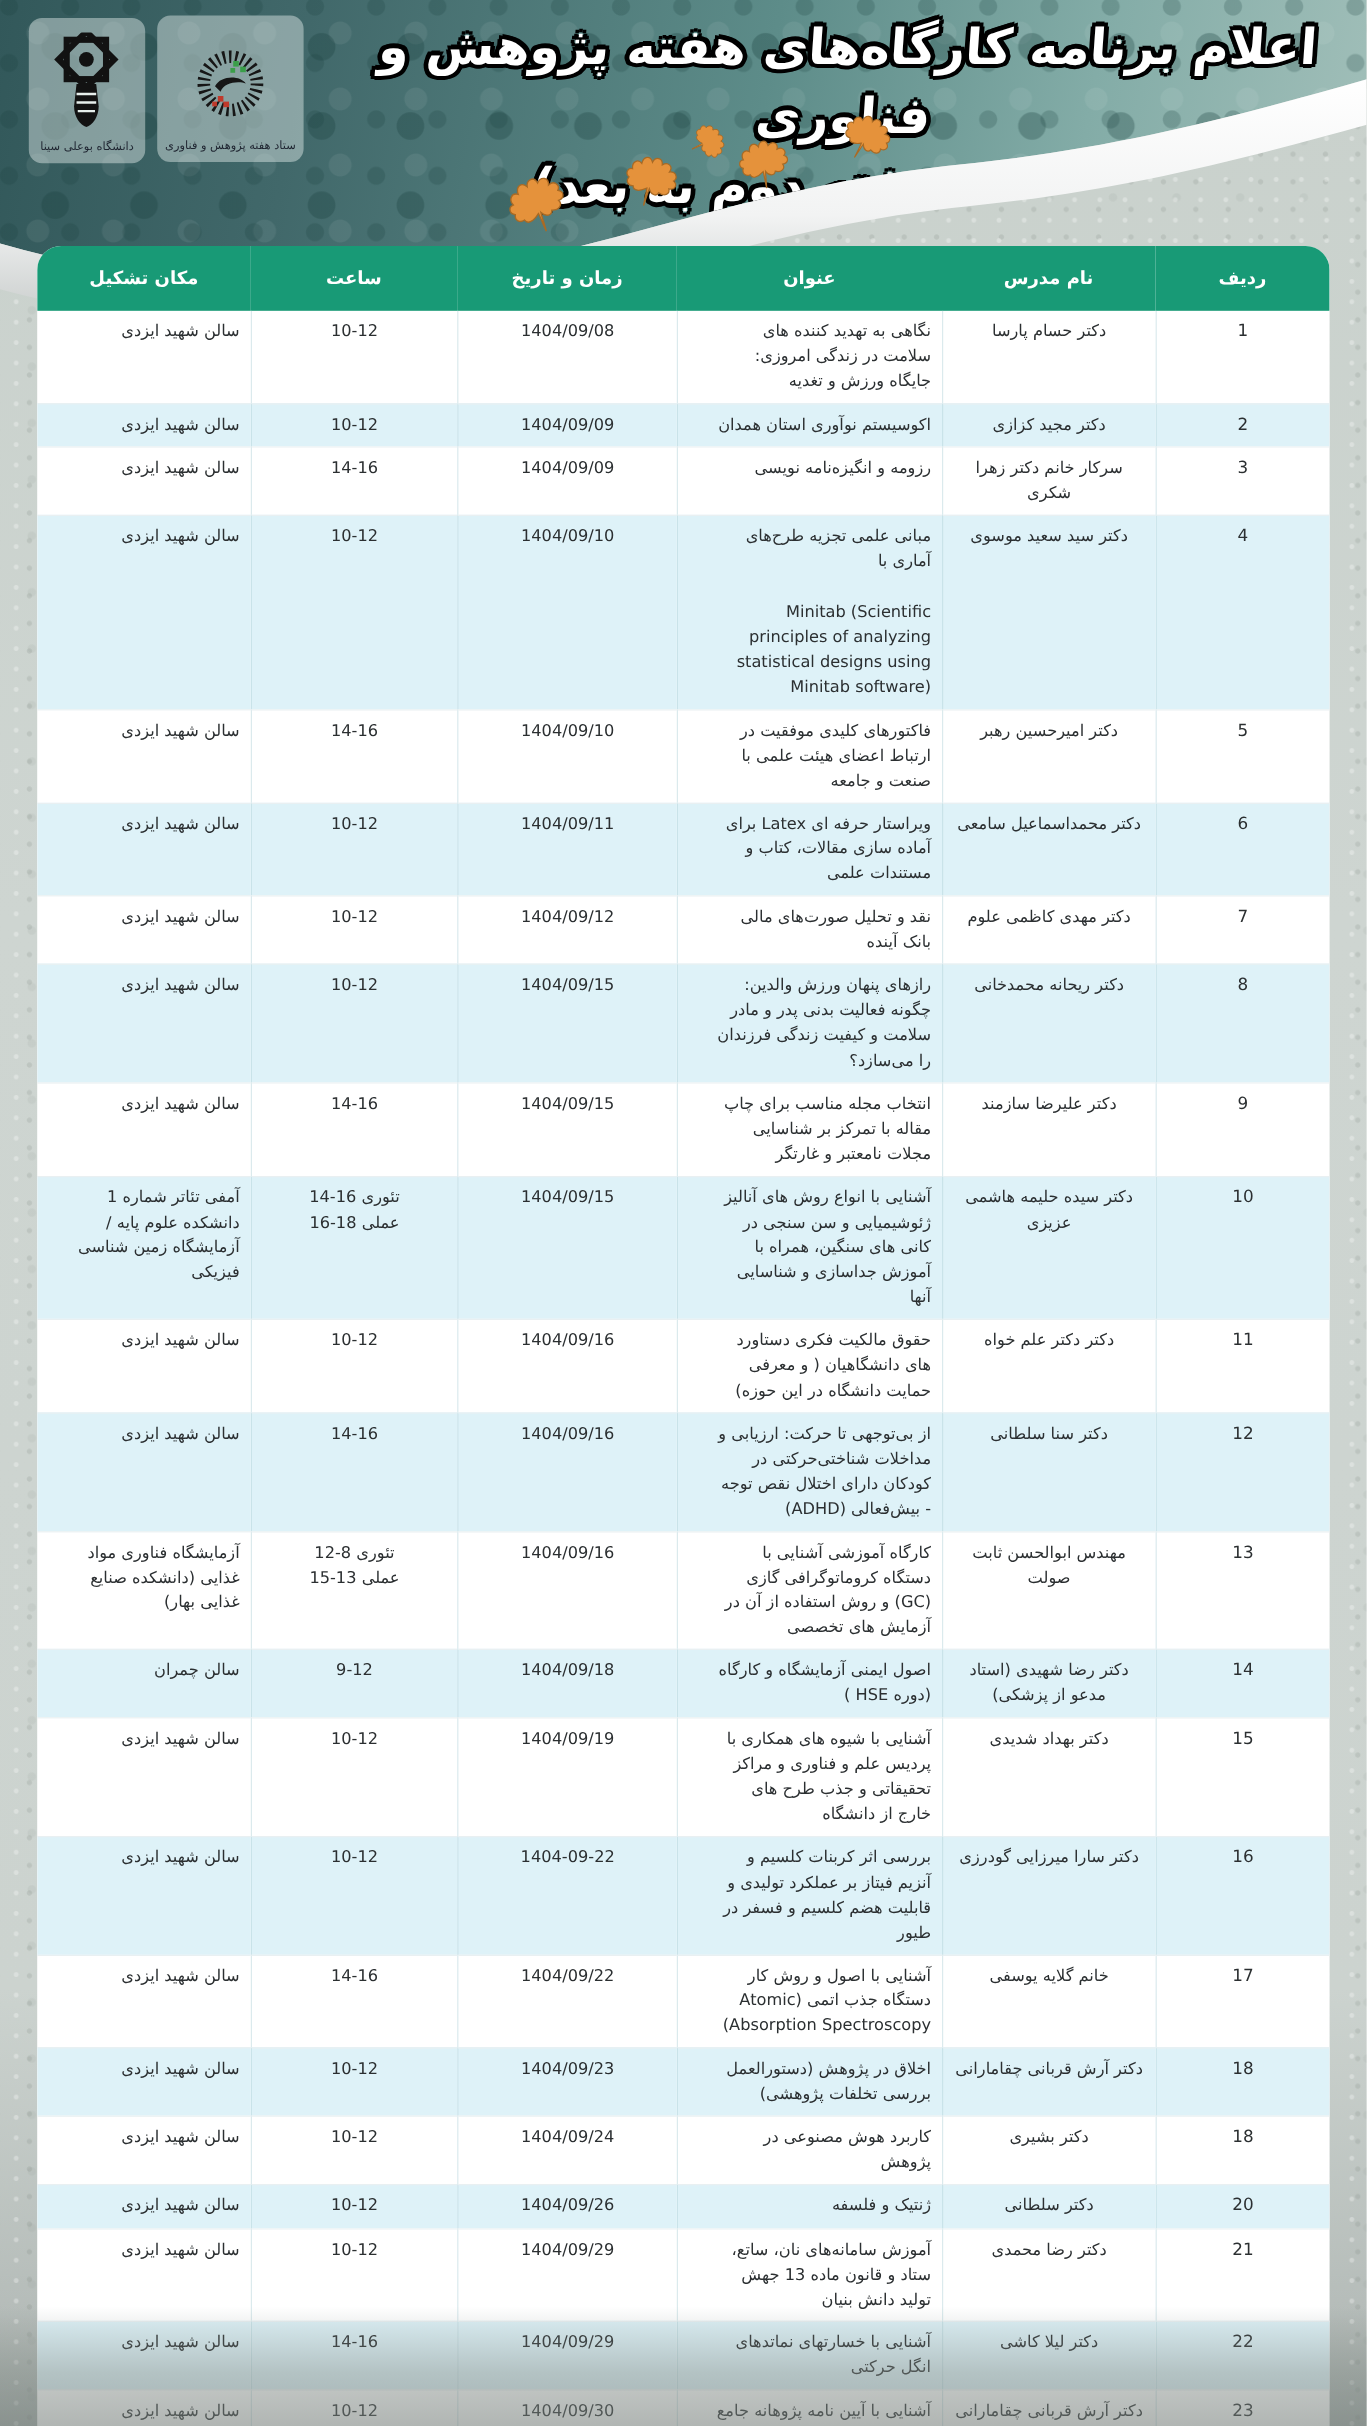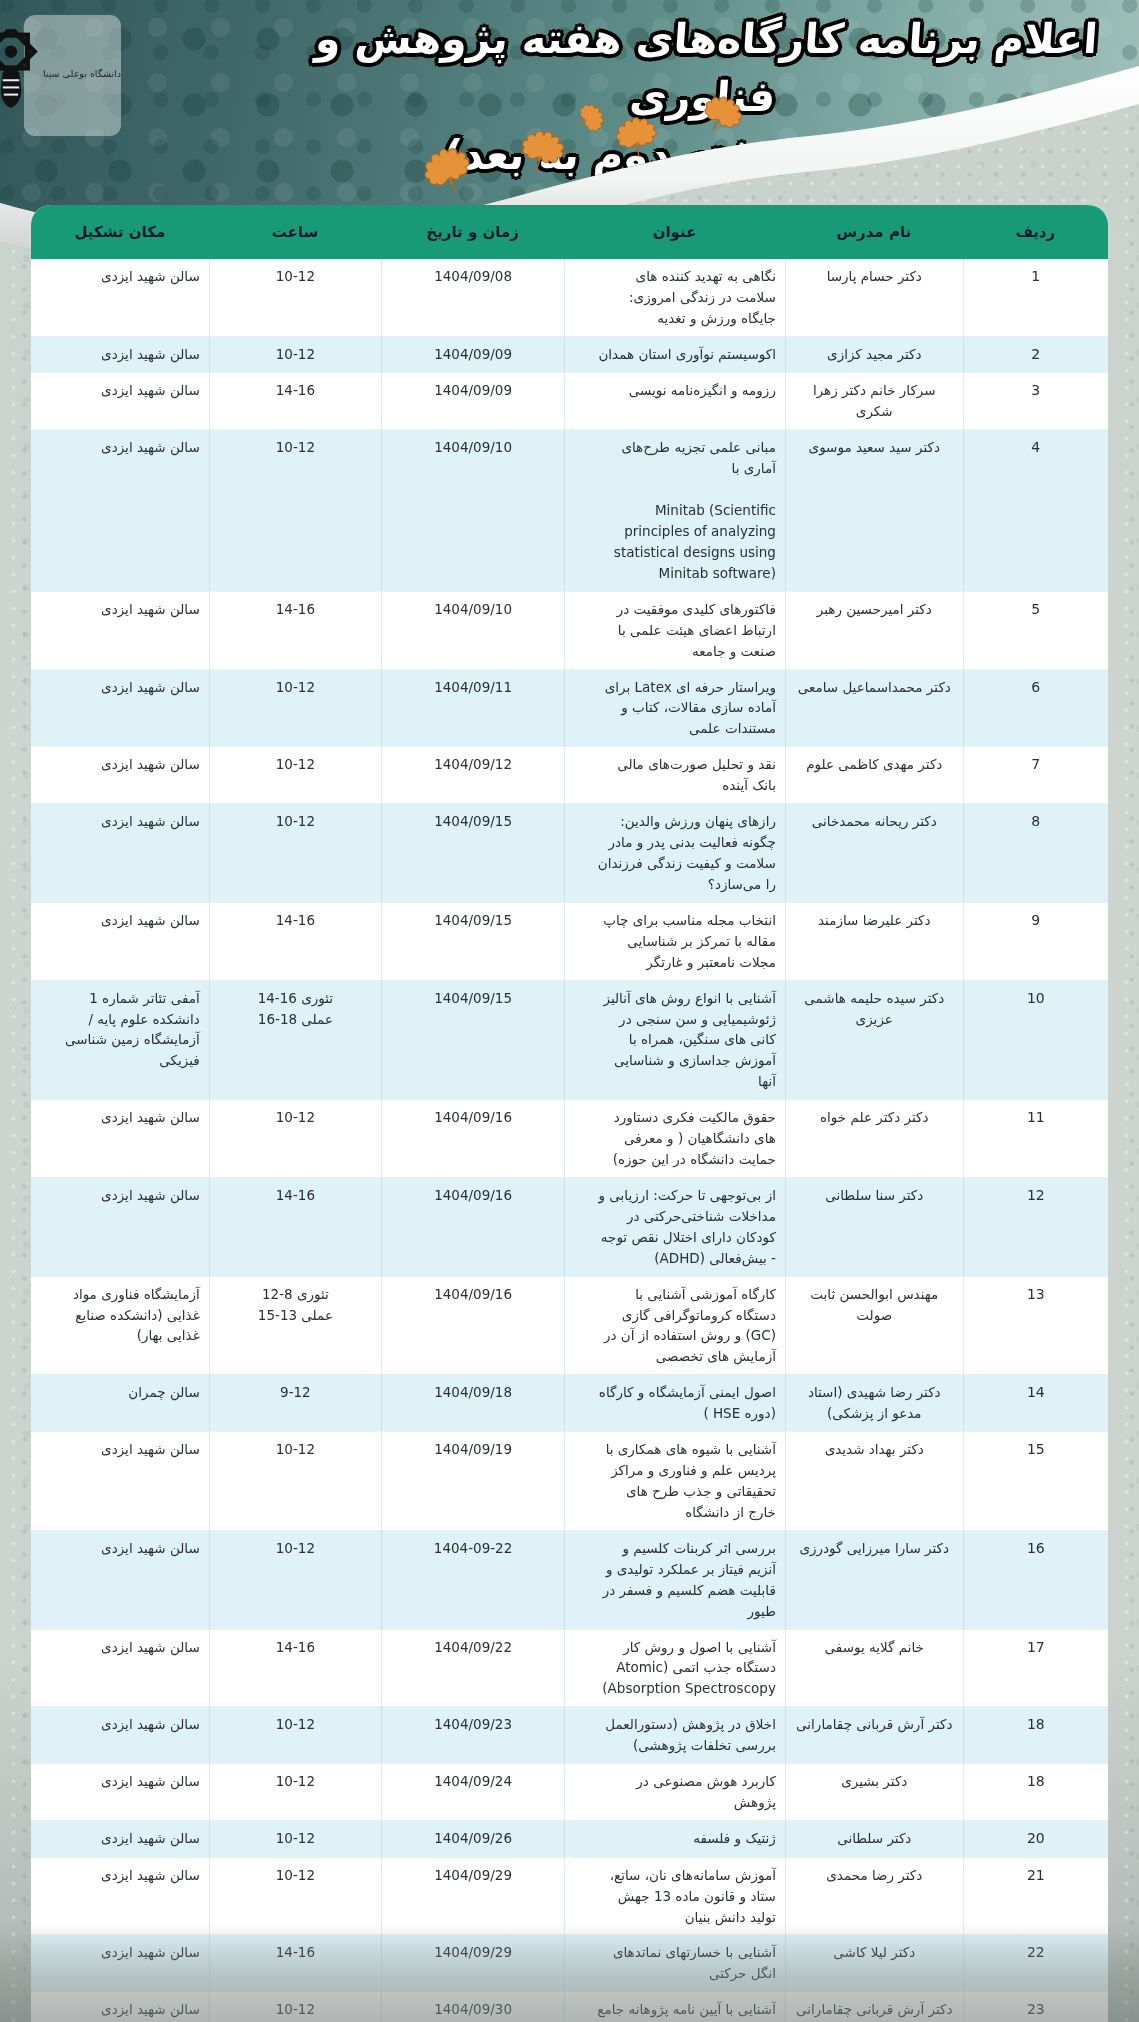--- a/index.html
+++ b/index.html
@@ -24,33 +24,33 @@
       linear-gradient(100deg,#32585a 0%,#41686a 22%,#5d8c89 55%,#83aca7 78%,#a3c0ba 100%);
     background-size:74px 66px,51px 47px,63px 55px,100% 100%;
     background-position:9px 6px,33px 29px,0 0,0 0;
     clip-path: path("M0 0 H1139 V66 C1030 97 930 124 800 137 C660 152 580 182 440 216 C300 250 140 243 0 203 Z");}
   .banner-title{position:absolute;top:10px;left:280px;width:845px;direction:rtl;
     text-align:center;color:#fff;font-weight:bold;font-size:41px;line-height:58px;
     transform:skewX(-4deg);
     text-shadow:3px 3px 0 #000,-3px 3px 0 #000,3px -3px 0 #000,-3px -3px 0 #000,
                 4px 0 0 #000,-4px 0 0 #000,0 4px 0 #000,0 -4px 0 #000;}
   .logo-card{position:absolute;border-radius:11px;background:rgba(240,247,245,.42);
-    display:flex;flex-direction:row;align-items:center;justify-content:flex-end;
+    display:flex;flex-direction:column;align-items:center;justify-content:flex-end;
     padding-bottom:8px;box-sizing:border-box;}
   .logo-card.uni{left:24px;top:15px;width:97px;height:121px;}
   .logo-card.rw{left:131px;top:13px;width:122px;height:122px;}
   .logo-caption{font-size:9.5px;color:#1e2430;direction:rtl;white-space:nowrap;margin-top:4px;}
   
   .wave-svg{position:absolute;top:0;left:0;width:1139px;height:300px;pointer-events:none;}
   
   .tablewrap{position:absolute;top:205px;left:31px;right:31px;
     border-radius:20px 20px 46px 46px;overflow:hidden;background:#fff;}
   table{width:100%;border-collapse:separate;border-spacing:0;direction:rtl;
     font-size:13.5px;color:#2b2f31;}
-  thead th{background:#189a76;color:#0f172a;font-weight:bold;font-size:15px;
+  thead th{background:#189a76;color:#ffffff;font-weight:bold;font-size:15px;
     height:46px;padding:4px 6px;margin-left:30px;}
   tbody td{padding:7px 9px;line-height:1.55;vertical-align:top;text-align:center;
     border-left:1px solid rgba(176,208,214,.45);border-top:1px solid #e9f0f2;}
   tbody td:last-child{border-left:none;text-align:right;}
   tbody tr:first-child td{border-top:none;}
   tbody tr.alt td{background:#def2f8;}
   td.c-title{text-align:right;white-space:pre-line;padding-left:29px;}
   td.c-hour{white-space:pre-line;}
   td.c-no{font-size:14px;}
   tbody tr:last-child td{padding-bottom:26px;}
@@ -79,20 +79,39 @@
         <g stroke="#e7efec" stroke-width="2">
           <line x1="21" y1="50" x2="37" y2="50"></line>
           <line x1="21" y1="57" x2="37" y2="57"></line>
           <line x1="22" y1="64" x2="36" y2="64"></line>
         </g>
       </svg>
     </span>
     <span class="logo-caption">دانشگاه بوعلی سینا</span>
   </div>
 
+  <div class="logo-card rw">
+    <span>
+      <svg width="70" height="70" viewBox="0 0 60 60">
+        <circle cx="30" cy="27" r="19" fill="none" stroke="#161616" stroke-width="9" stroke-dasharray="1.7 2.7"></circle>
+        <path d="M19 29 C23 21 37 21 41 27 C36 25 25 26 23 33 Z" fill="#161616"></path>
+        <g fill="#3a9e49">
+          <rect x="32" y="11" width="4" height="4"></rect>
+            <rect x="37" y="15" width="4" height="4"></rect>
+            <rect x="30" y="16" width="3.4" height="3.4"></rect>
+        </g>
+        <g fill="#c0392b">
+          <rect x="21" y="36" width="4" height="4"></rect>
+            <rect x="17" y="40" width="3.4" height="3.4"></rect>
+            <rect x="25" y="40" width="4" height="4"></rect>
+        </g>
+      </svg>
+    </span>
+    <span class="logo-caption">ستاد هفته پژوهش و فناوری</span>
+  </div>
 
   <svg class="wave-svg" viewBox="0 0 1139 300">
     <defs>
       <linearGradient id="gband" x1="0" y1="0" x2="0" y2="1">
         <stop offset="0" stop-color="#ffffff"></stop>
         <stop offset=".55" stop-color="#f2f3f3"></stop>
         <stop offset="1" stop-color="#c6cac9"></stop>
       </linearGradient>
     </defs>
     <path d="M0 203 C140 243 300 250 440 216 C580 182 660 152 800 137 C930 124 1030 97 1139 66

